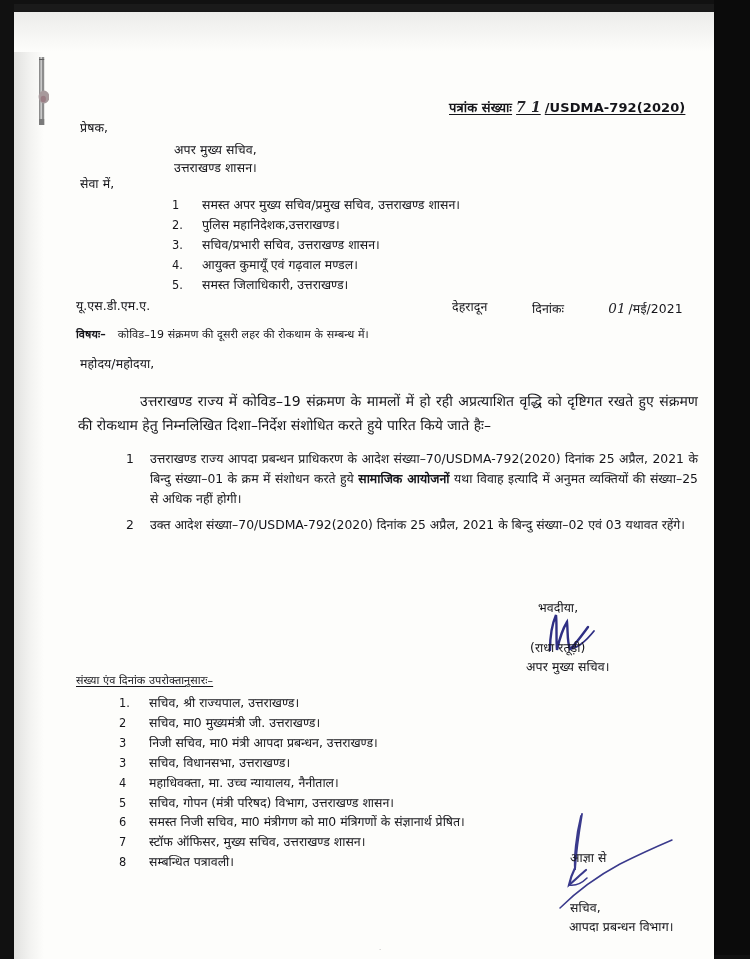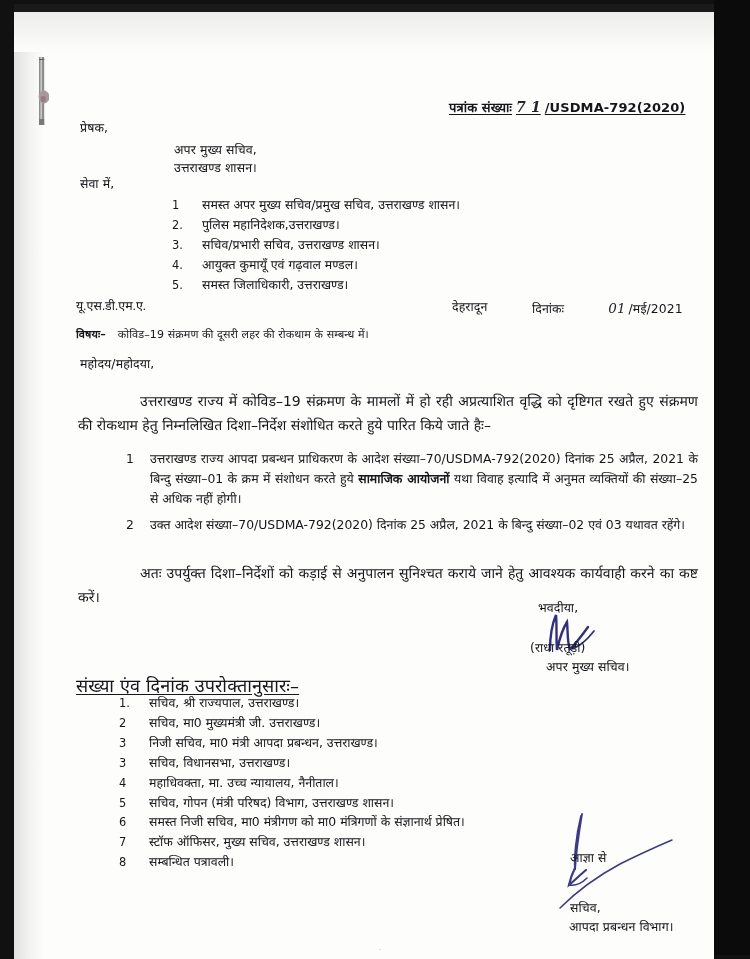--- a/index.html
+++ b/index.html
@@ -182,54 +182,53 @@
         <div class="row">
           <span class="n">4.</span>
           <span class="v">आयुक्त कुमायूँ एवं गढ़वाल मण्डल।</span>
         </div>
         <div class="row">
           <span class="n">5.</span>
           <span class="v">समस्त जिलाधिकारी, उत्तराखण्ड।</span>
         </div>
       </div>
 
-      <div class="t" style="left:62px; top:286px;font-family:Liberation Serif, serif;">यू.एस.डी.एम.ए.</div>
+      <div class="t" style="left:62px; top:286px;">यू.एस.डी.एम.ए.</div>
       <div class="t" style="left:438px; top:287px;">देहरादून</div>
       <div class="t" style="left:518px; top:287px;"><span>दिनांकः</span><span class="hand" style="font-size:13.5px; padding:0 3px;margin-left:41px;">01</span><span>/मई/2021</span></div>
 
       <div class="t" style="left:62px; top:316px; font-size:11px;"><span class="bold">विषयः–</span><span style="padding-left:12px;">कोविड–19 संक्रमण की दूसरी लहर की रोकथाम के सम्बन्ध में।</span></div>
 
       <div class="t" style="left:66px; top:344px;">महोदय/महोदया,</div>
 
       <div class="para" style="left:64px; top:377px; width:620px;"><span class="ind"></span><span>उत्तराखण्ड राज्य में कोविड–19 संक्रमण के मामलों में हो रही अप्रत्याशित वृद्धि को दृष्टिगत रखते हुए संक्रमण की रोकथाम हेतु निम्नलिखित दिशा–निर्देश संशोधित करते हुये पारित किये जाते हैः–</span></div>
 
       <div class="clause" style="left:112px; top:437px; width:572px;">
         <span class="num">1</span>
         <span class="body"><span>उत्तराखण्ड राज्य आपदा प्रबन्धन प्राधिकरण के आदेश संख्या–70/USDMA-792(2020) दिनांक 25 अप्रैल, 2021 के बिन्दु संख्या–01 के क्रम में संशोधन करते हुये </span><span class="bold">सामाजिक आयोजनों</span><span> यथा विवाह इत्यादि में अनुमत व्यक्तियों की संख्या–25 से अधिक नहीं होगी।</span></span>
       </div>
 
       <div class="clause" style="left:112px; top:503px; width:572px;">
         <span class="num">2</span>
         <span class="body"><span>उक्त आदेश संख्या–70/USDMA-792(2020) दिनांक 25 अप्रैल, 2021 के बिन्दु संख्या–02 एवं 03 यथावत रहेंगे।</span></span>
       </div>
 
-      <div class="para" style="left:64px; top:549px; width:620px;"><span class="ind"></span><span>अतः उपर्युक्त दिशा–निर्देशों को कड़ाई से अनुपालन सुनिश्चत कराये जाने हेतु आवश्यक कार्यवाही करने का कष्ट करें।</span></div>
 
       <div class="t" style="left:524px; top:588px;">भवदीया,</div>
 
       <svg class="sig" style="left:512px; top:598px; width:110px; height:44px;" viewBox="0 0 110 44">
         <path d="M24 40 C24 26, 27 12, 30 5 C31 15, 30 28, 31 40 C33 31, 36 20, 41 12
                  C42 21, 41 32, 44 39 C48 36, 54 28, 62 17" fill="none" stroke="#2f2f84" stroke-width="2.4" stroke-linecap="round"></path>
         <path d="M44 39 C52 38, 60 31, 68 21" fill="none" stroke="#2f2f84" stroke-width="1.8" stroke-linecap="round"></path>
       </svg>
 
       <div class="t" style="left:516px; top:628px;">(राधा रतूड़ी)</div>
-      <div class="t" style="left:512px; top:647px;margin-left:20px;">अपर मुख्य सचिव।</div>
-
-      <div class="t ul" style="left:62px; top:662px; font-size:18px;">संख्या एंव दिनांक उपरोक्तानुसारः–</div>
+      <div class="t" style="left:512px; top:647px;">अपर मुख्य सचिव।</div>
+
+      <div class="t ul" style="left:62px; top:662px; font-size:11px;">संख्या एंव दिनांक उपरोक्तानुसारः–</div>
 
       <div class="numlist" style="left:105px; top:685px; width:520px;">
         <div class="row">
           <span class="n">1.</span>
           <span class="v">सचिव, श्री राज्यपाल, उत्तराखण्ड।</span>
         </div>
         <div class="row">
           <span class="n">2</span>
           <span class="v">सचिव, मा0 मुख्यमंत्री जी. उत्तराखण्ड।</span>
         </div>

